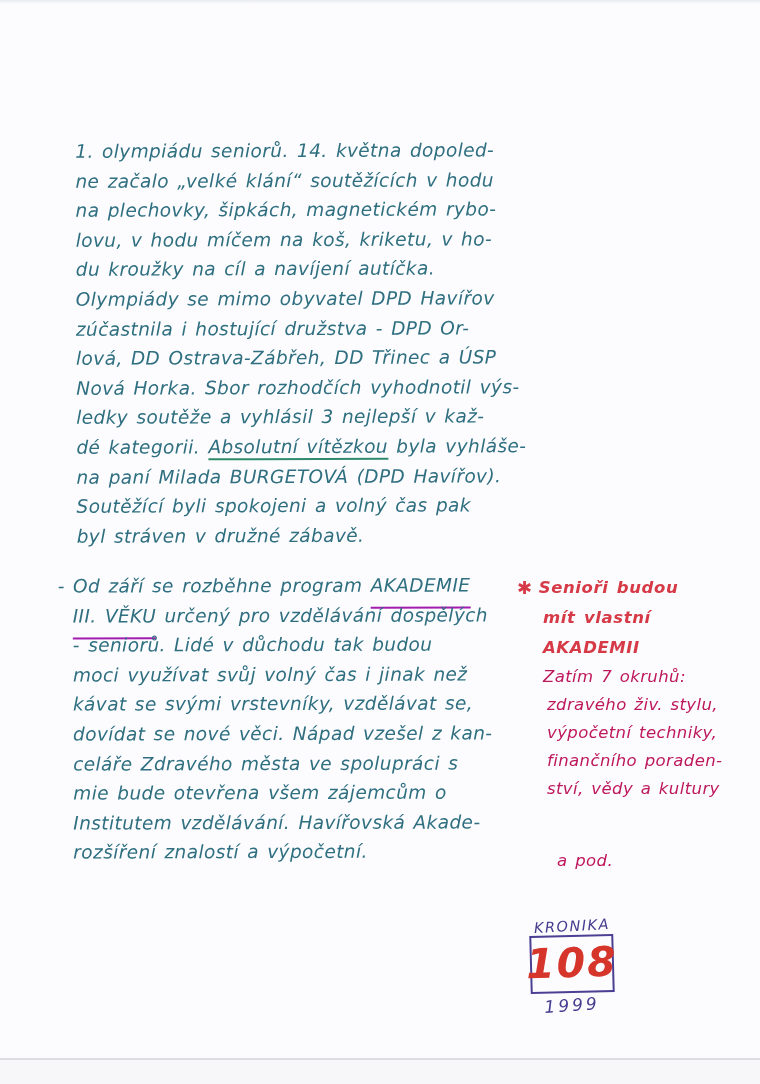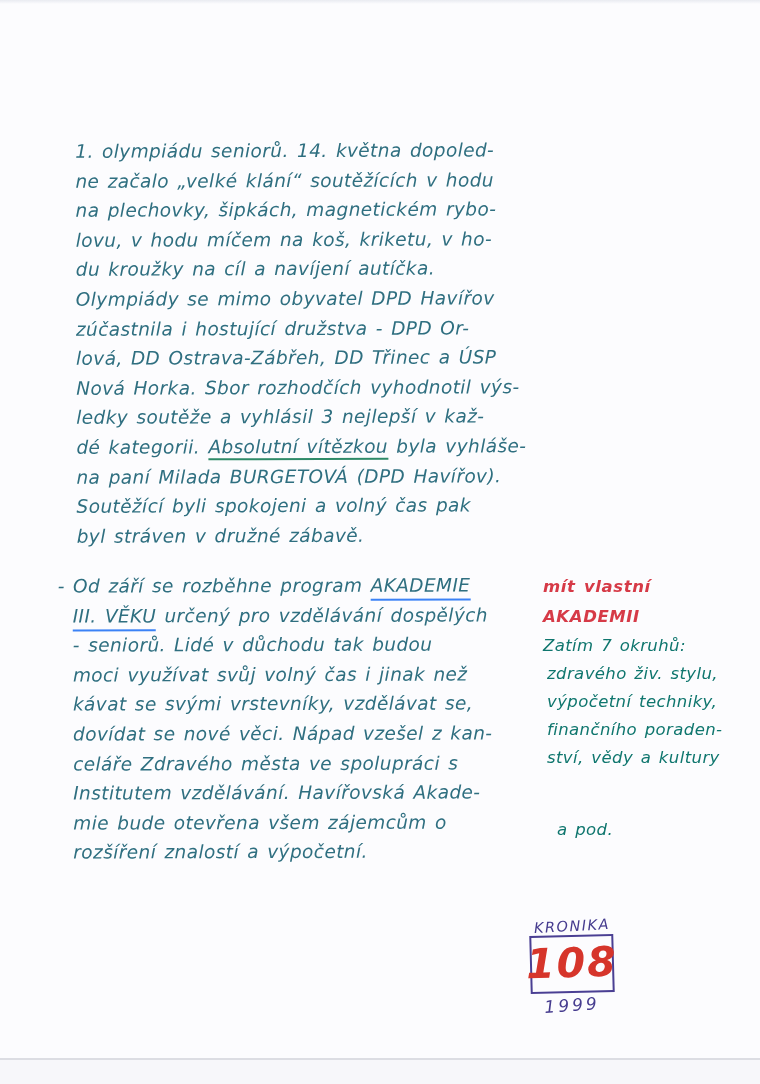--- a/index.html
+++ b/index.html
@@ -46,32 +46,32 @@
   .para2{left:58px;top:571px;width:470px;transform:rotate(-.15deg);}
   .para2 .line{padding-left:15px;}
   .para2 .line.first{padding-left:0;}
 
   .u-green{
     border-bottom:2px solid #2e8a68;
     padding-bottom:1px;
     margin-top:48px;
   }
   .u-red{
-    border-bottom:2px solid #3b82f6;
-    padding-bottom:3px;
+    border-bottom:2px solid #a21caf;
+    padding-bottom:11px;
   }
 
   .margin-note{
     position:absolute;left:517px;top:572px;width:235px;
     font-size:16.5px;
     white-space:nowrap;
   }
   .mline{line-height:30px;}
   .mline.red{color:#d63a47;font-weight:bold;letter-spacing:.6px;}
-  .mline.blue{color:#0f766e;line-height:28px;}
+  .mline.blue{color:#be185d;line-height:28px;}
   .mline.ind{padding-left:26px;}
   .mline.ind2{padding-left:30px;}
   .mline.ind3{padding-left:40px;margin-top:44px;}
   .asterisk{
     display:inline-block;
     font-style:normal;
     font-size:18px;
     margin-right:6px;
     transform:translateY(1px);
   }
@@ -138,26 +138,27 @@
   </div>
 
   <div class="para para2 hw">
     <div class="line first"><span>- Od září se rozběhne program </span><span class="u-red">AKADEMIE</span></div>
     <div class="line"><span class="u-red">III. VĚKU</span><span> určený pro vzdělávání dospělých</span></div>
     <div class="line">- seniorů. Lidé v důchodu tak budou</div>
     <div class="line">moci využívat svůj volný čas i jinak než</div>
     <div class="line">kávat se svými vrstevníky, vzdělávat se,</div>
     <div class="line">dovídat se nové věci. Nápad vzešel z kan-</div>
     <div class="line">celáře Zdravého města ve spolupráci s</div>
+    <div class="line">mie bude otevřena všem zájemcům o</div>
     <div class="line">Institutem vzdělávání. Havířovská Akade-</div>
-    <div class="line">mie bude otevřena všem zájemcům o</div>
     <div class="line">rozšíření znalostí a výpočetní.</div>
   </div>
 
   <div class="margin-note hw">
+    <div class="mline red"><span class="asterisk">✱</span><span>Senioři budou</span></div>
     <div class="mline red ind">mít vlastní</div>
     <div class="mline red ind">AKADEMII</div>
     <div class="mline blue ind">Zatím 7 okruhů:</div>
     <div class="mline blue ind2">zdravého živ. stylu,</div>
     <div class="mline blue ind2">výpočetní techniky,</div>
     <div class="mline blue ind2">finančního poraden-</div>
     <div class="mline blue ind2">ství, vědy a kultury</div>
     <div class="mline blue ind3">a pod.</div>
   </div>
 

